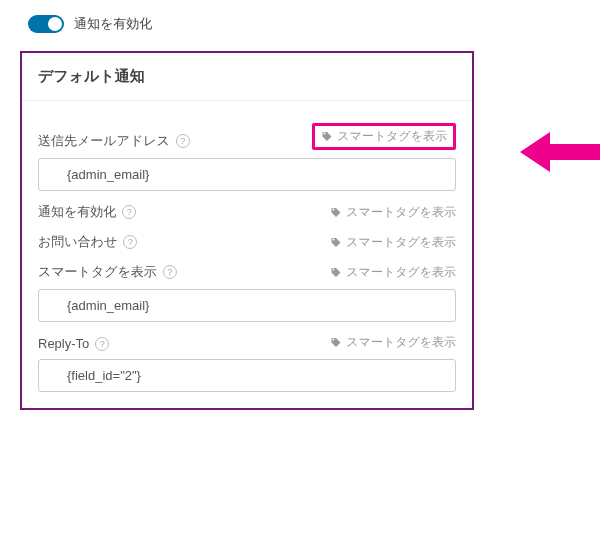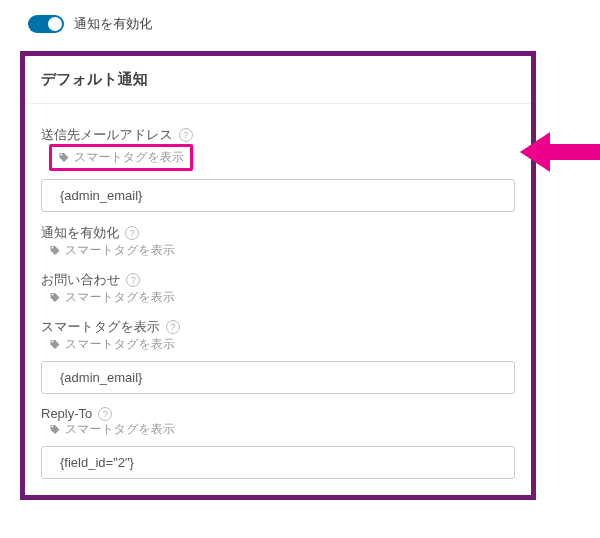--- a/index.html
+++ b/index.html
@@ -32,43 +32,42 @@
       background: #fff;
       border-radius: 50%;
       top: 2px;
       left: 20px;
     }
     .toggle-label {
       font-size: 13px;
       color: #444;
     }
     .panel {
-      border: 5px solid #701a75;
-      background: #fff;
-      width: 516px;
+      border: 2px solid #701a75;
+      background: #fff;
+      width: 454px;
     }
     .panel-header {
       padding: 14px 16px;
       border-bottom: 1px solid #eee;
       font-weight: bold;
       font-size: 15px;
       color: #444;
     }
     .panel-body {
       padding: 10px 16px 16px 16px;
     }
     .field {
       margin-top: 12px;
     }
     .field-header {
       display: flex;
       justify-content: space-between;
-      align-items: flex-start;
+      align-items: flex-end;
       margin-bottom: 8px;
-      flex-direction: column;
     }
     .field-label {
       font-size: 13px;
       color: #555;
       display: flex;
       align-items: center;
       gap: 6px;
     }
     .help-icon {
       display: inline-flex;
@@ -90,21 +89,21 @@
       gap: 4px;
       cursor: pointer;
       margin-left: 8px;
     }
     .tag-icon {
       display: inline-block;
     }
     .tag-icon svg { display: block; }
     .field-input {
       width: 100%;
-      padding: 8px 18px;
+      padding: 8px 28px;
       border: 1px solid #ccc;
       border-radius: 3px;
       font-size: 13px;
       color: #555;
       background: #fff;
     }
     .highlight-box {
       border: 3px solid #ec008c;
       border-radius: 2px;
       padding: 2px 6px;

